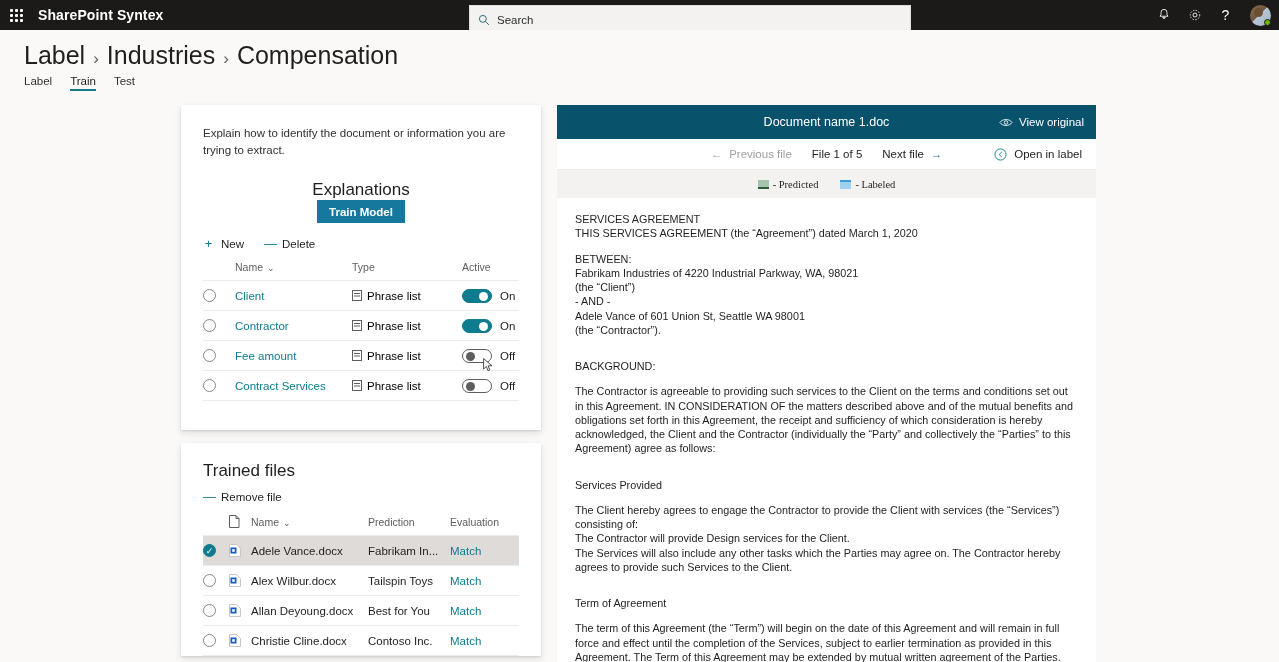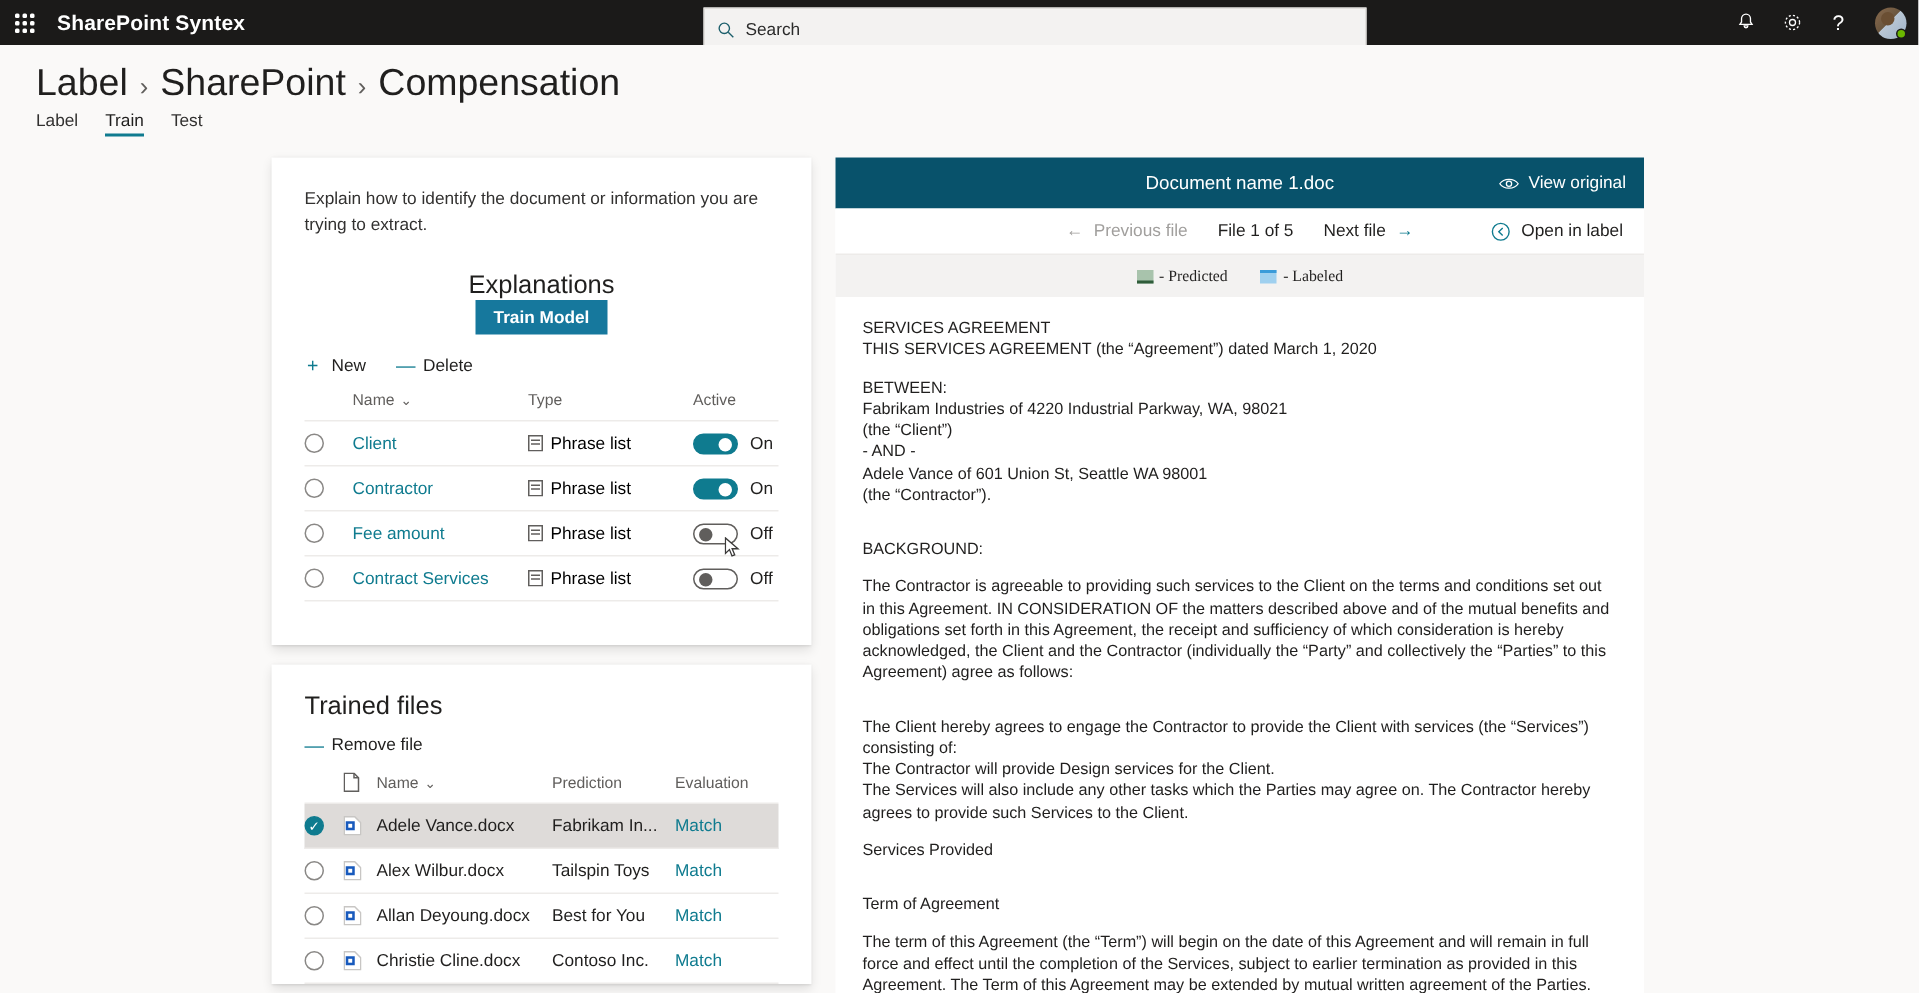--- a/index.html
+++ b/index.html
@@ -282,21 +282,21 @@
       <div class="avatar"></div>
       <div class="presence"></div>
     </div>
   </div>
 </div>
 
 <div class="page-head">
   <div class="breadcrumb">
     <span class="bc-item">Label</span>
     <span class="bc-sep">›</span>
-    <span class="bc-item">SharePoint</span>
+    <span class="bc-item">Industries</span>
     <span class="bc-sep">›</span>
     <span class="bc-item last">Compensation</span>
   </div>
 
   <div class="tabs">
     <div class="tab">Label</div>
     <div class="tab active">Train</div>
     <div class="tab">Test</div>
   </div>
 
@@ -564,24 +564,24 @@
         <p style="white-space:pre-line;">BETWEEN:
 Fabrikam Industries of 4220 Industrial Parkway,  WA, 98021
 (the “Client”)
 - AND -
 Adele Vance of 601 Union St, Seattle WA 98001
 (the “Contractor”).</p>
         <div class="gap-lg"></div>
         <p>BACKGROUND:</p>
         <p>The Contractor is agreeable to providing such services to the Client on the terms and conditions set out in this Agreement. IN CONSIDERATION OF the matters described above and of the mutual benefits and obligations set forth in this Agreement, the receipt and sufficiency of which consideration is hereby acknowledged, the Client and the Contractor (individually the “Party” and collectively the “Parties” to this Agreement) agree as follows:</p>
         <div class="gap-lg"></div>
+        <p>Services Provided</p>
         <p style="white-space:pre-line;">The Client hereby agrees to engage the Contractor to provide the Client with services (the “Services”) consisting of:
 The Contractor will provide Design services for the Client.
 The Services will also include any other tasks which the Parties may agree on. The Contractor hereby agrees to provide such Services to the Client.</p>
-        <p>Services Provided</p>
         <div class="gap-lg"></div>
         <p>Term of Agreement</p>
         <p>The term of this Agreement (the “Term”) will begin on the date of this Agreement and will remain in full force and effect until the completion of the Services, subject to earlier termination as provided in this Agreement. The Term of this Agreement may be extended by mutual written agreement of the Parties.</p>
       </div>
 
     </div>
   </div>
 </div>
 
 </body></html>

